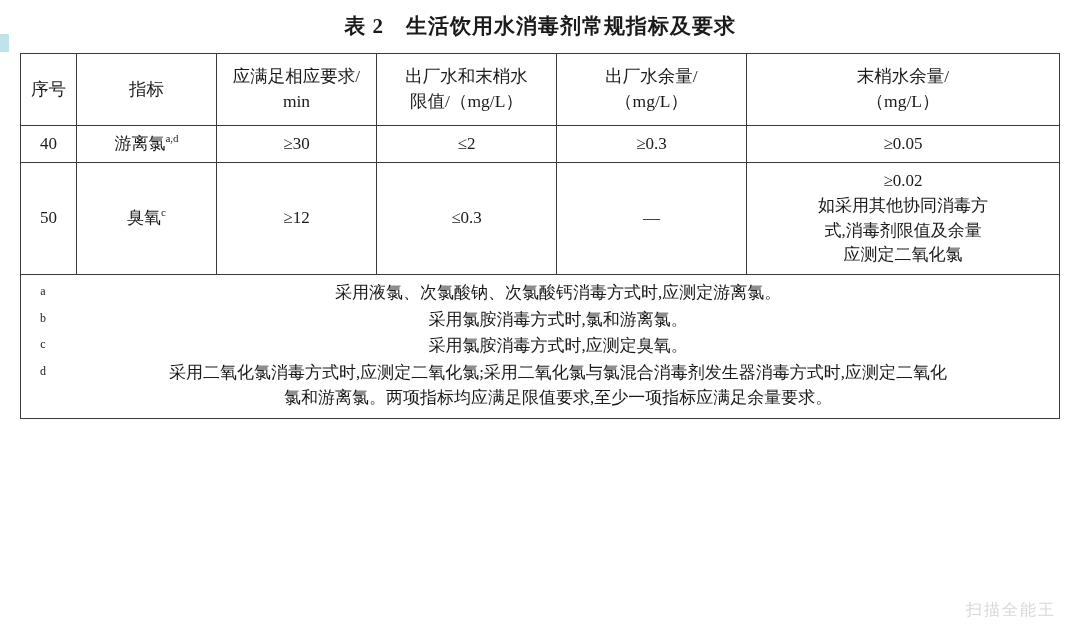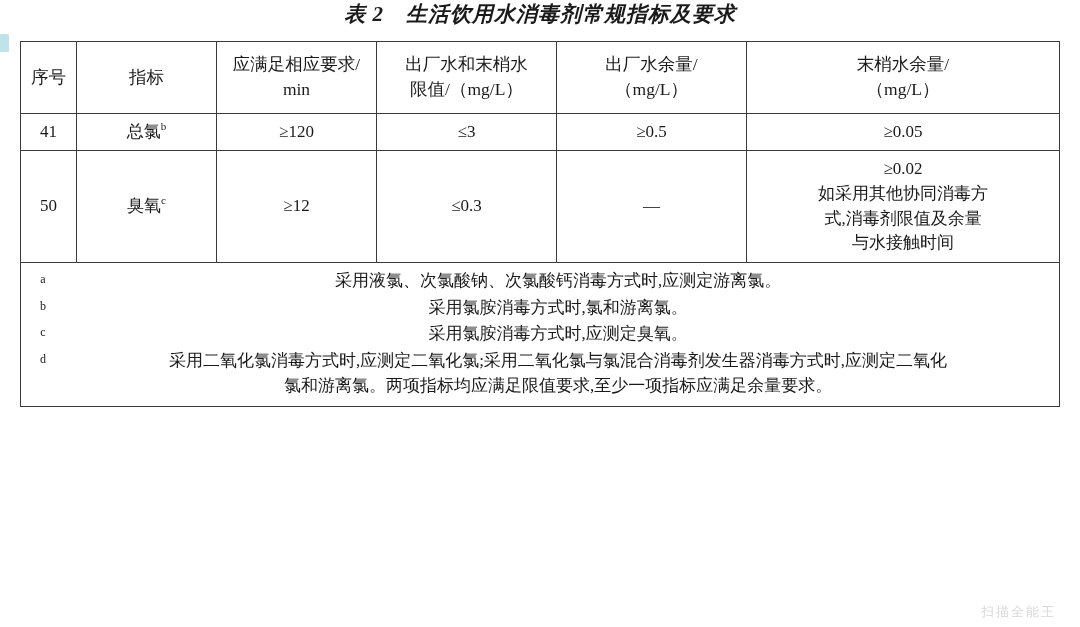--- a/index.html
+++ b/index.html
@@ -19,24 +19,23 @@
     position: relative;
     width: 1080px;
     height: 627px;
     box-sizing: border-box;
   }
   .title {
     text-align: center;
     font-size: 21px;
     font-weight: bold;
     letter-spacing: 1px;
-    padding-top: 0;
+    padding-top: 12px;
     padding-bottom: 13px;
     font-family: "Liberation Serif", "DejaVu Serif", serif;
-    font-style: italic;
   }
   .table-wrap {
     margin: 0 20px;
   }
   table.main {
     border-collapse: collapse;
     width: 1040px;
     table-layout: fixed;
     border: 1.6px solid #222;
   }
@@ -92,21 +91,21 @@
     padding-top: 2px;
   }
   .note-text {
     flex: 1 1 auto;
     text-align: center;
   }
   .watermark {
     position: absolute;
     right: 24px;
     bottom: 6px;
-    font-size: 13px;
+    font-size: 16px;
     color: #d8d8d8;
     letter-spacing: 2px;
     user-select: none;
   }
   .edge-mark {
     position: absolute;
     left: 0;
     top: 34px;
     width: 9px;
     height: 18px;
@@ -150,41 +149,41 @@
             <div>（mg/L）</div>
           </td>
           <td class="hdr-two-line">
             <div>末梢水余量/</div>
             <div>（mg/L）</div>
           </td>
         </tr>
       </thead>
       <tbody>
 
-
-        <tr>
-          <td>41</td>
-          <td><span>总氯</span><span class="sup">b</span></td>
-          <td>≥120</td>
-          <td>≤3</td>
-          <td>≥0.5</td>
+        <tr>
+          <td>40</td>
+          <td><span>游离氯</span><span class="sup">a,d</span></td>
+          <td>≥30</td>
+          <td>≤2</td>
+          <td>≥0.3</td>
           <td>≥0.05</td>
         </tr>
+
 
         <tr>
           <td>50</td>
           <td><span>臭氧</span><span class="sup">c</span></td>
           <td>≥12</td>
           <td>≤0.3</td>
           <td>—</td>
           <td class="cell-multiline">
             <div>≥0.02</div>
             <div>如采用其他协同消毒方</div>
             <div>式,消毒剂限值及余量</div>
-            <div>与水接触时间</div>
+            <div>应测定二氧化氯</div>
           </td>
         </tr>
 
 
         <tr>
           <td class="notes-cell" colspan="6">
 
             <div class="note-row">
               <div class="note-mark">a</div>
               <div class="note-text">采用液氯、次氯酸钠、次氯酸钙消毒方式时,应测定游离氯。</div>

